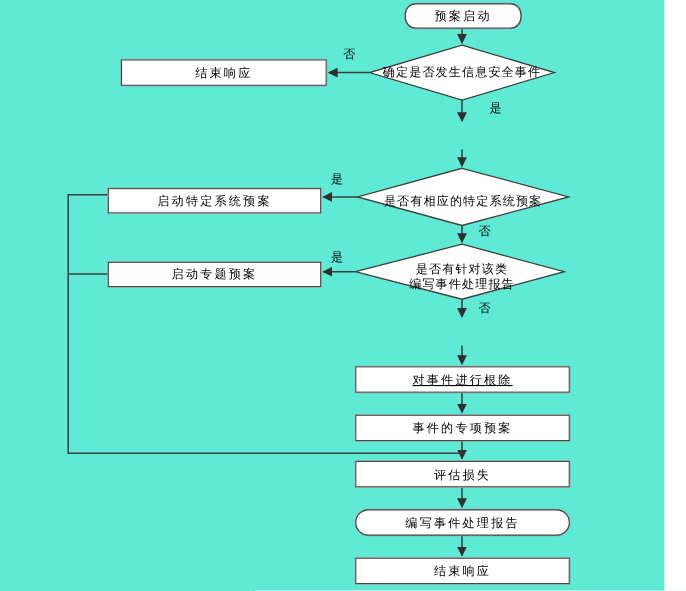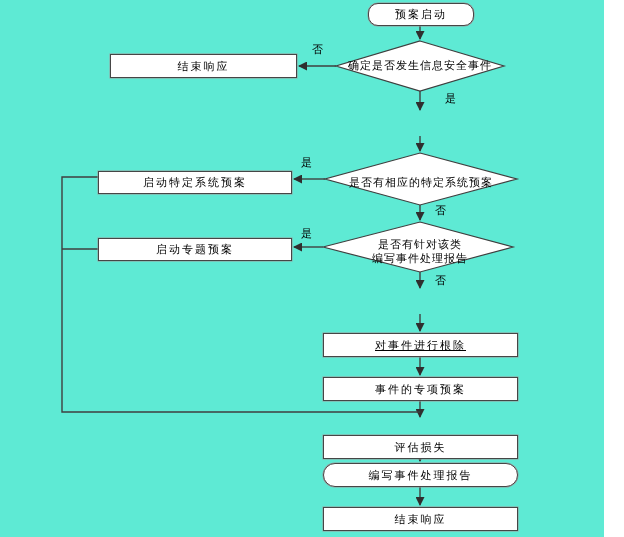--- a/index.html
+++ b/index.html
@@ -104,21 +104,21 @@
 
 
   <div class="node" style="left:323px; top:333px; width:195px; height:24px;text-decoration:underline;">
     <span>对事件进行根除</span>
   </div>
 
   <div class="node" style="left:323px; top:377px; width:195px; height:24px;">
     <span>事件的专项预案</span>
   </div>
 
-  <div class="node" style="left:323px; top:435px; width:195px; height:24px;text-align:center;">
+  <div class="node" style="left:323px; top:419px; width:195px; height:24px;text-align:center;">
     <span>评估损失</span>
   </div>
 
   <div class="node" style="left:323px; top:463px; width:195px; height:24px;border-radius:12px;">
     <span>编写事件处理报告</span>
   </div>
 
   <div class="node" style="left:323px; top:507px; width:195px; height:24px;">
     <span>结束响应</span>
   </div>

